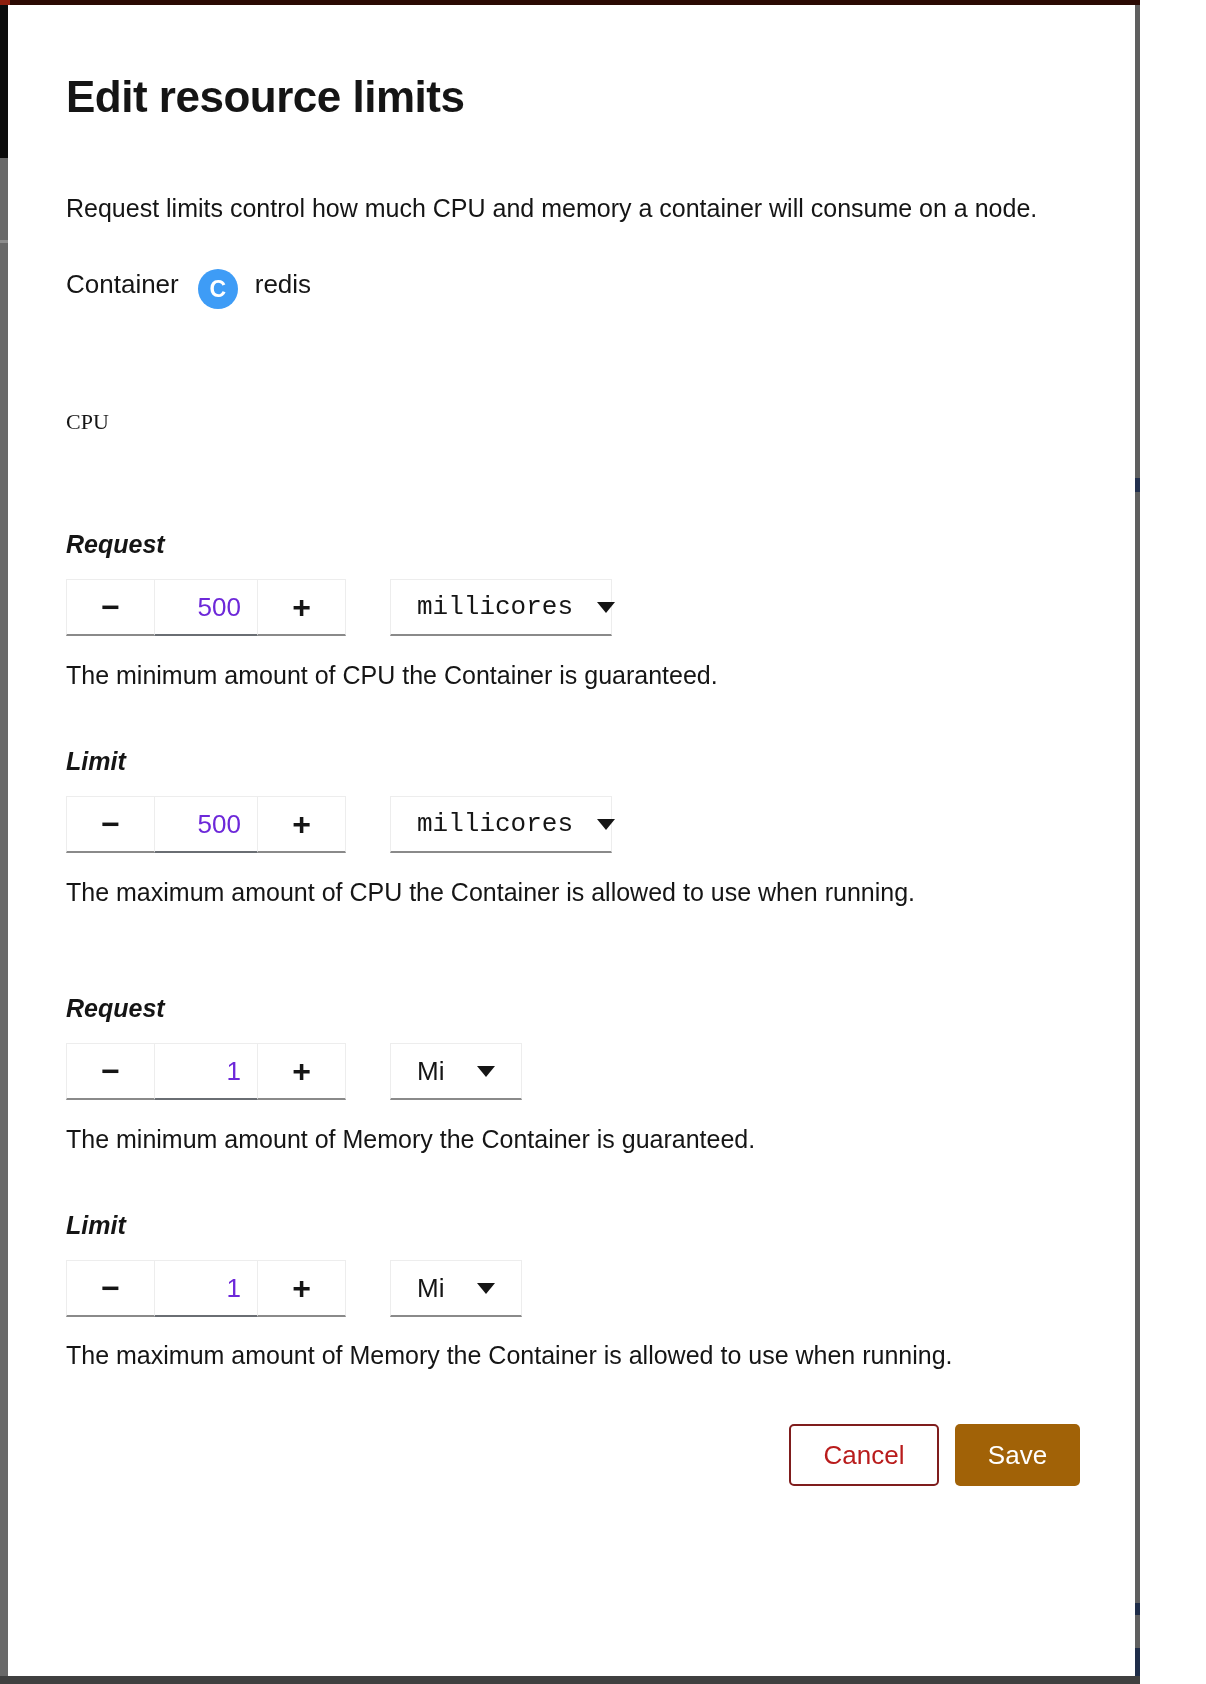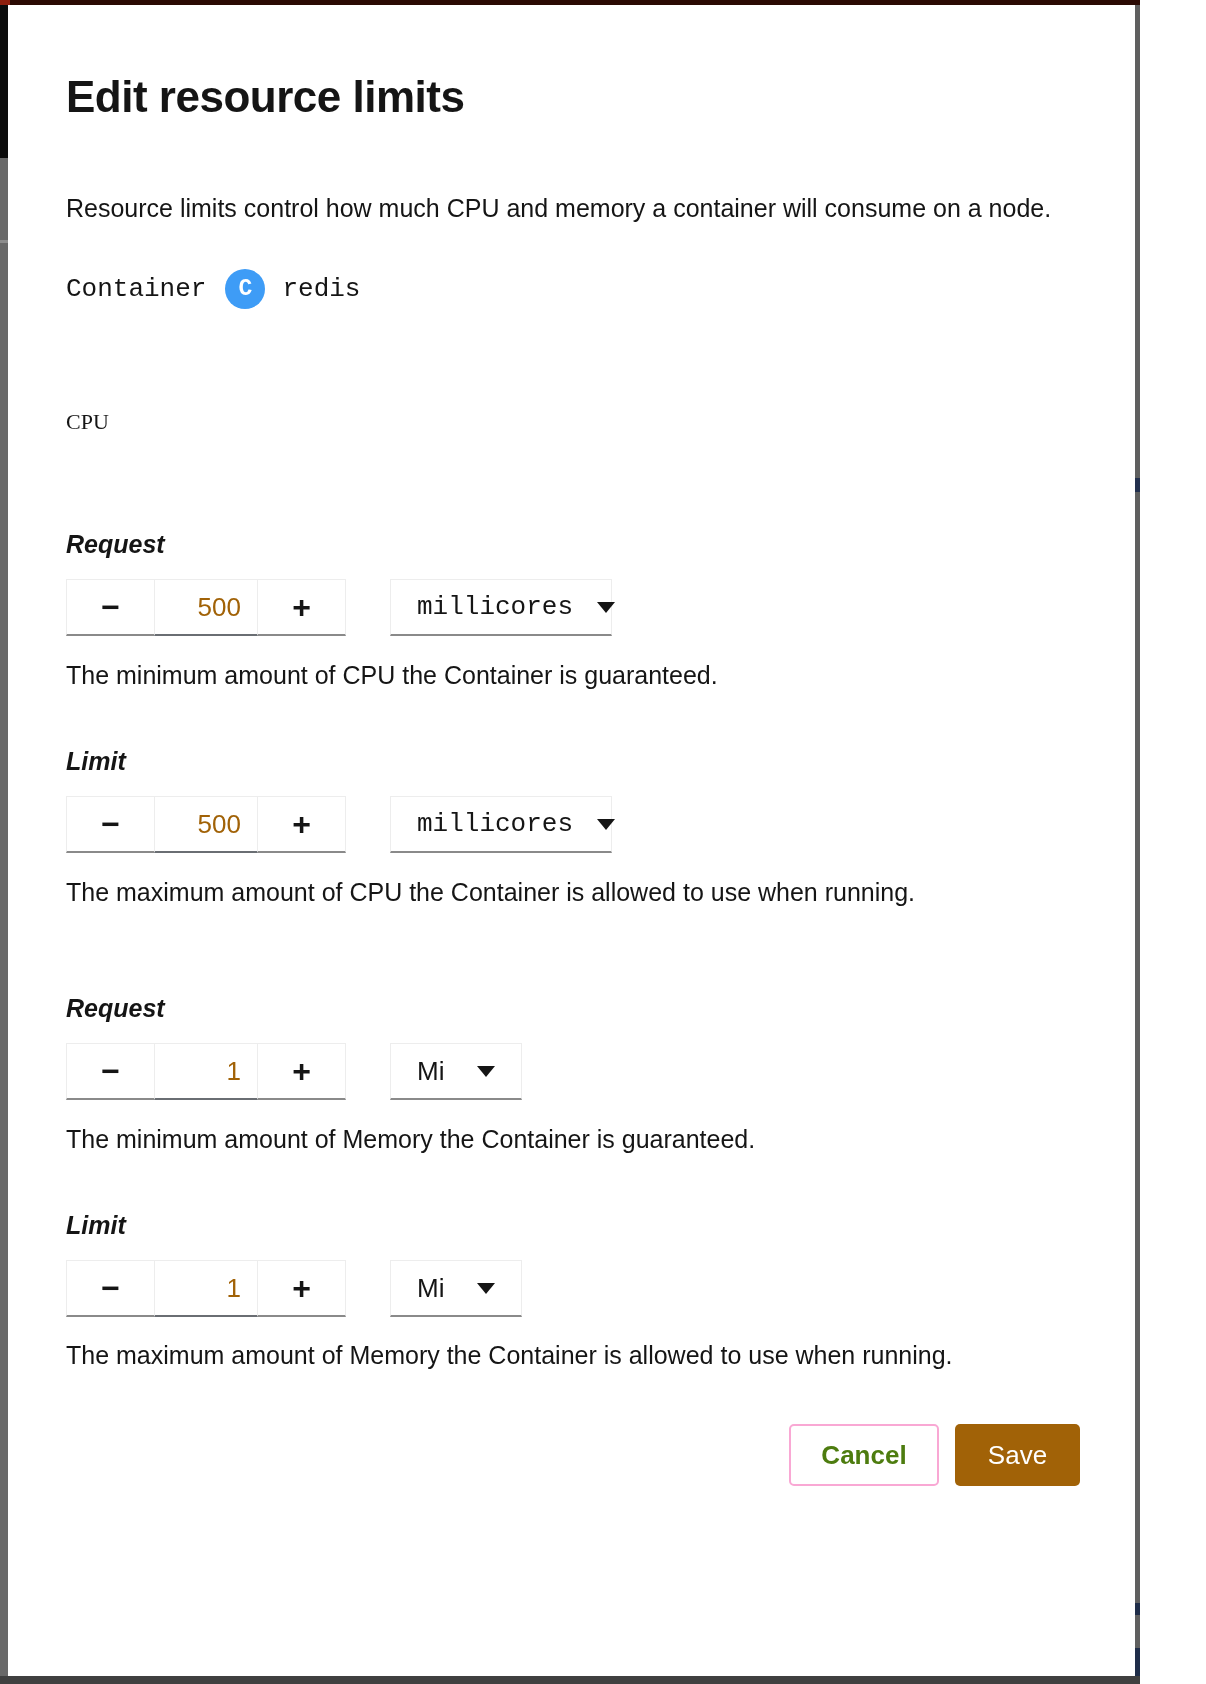--- a/index.html
+++ b/index.html
@@ -22,21 +22,21 @@
   .edge-right-mark2{position:absolute;top:1603px;right:0;width:5px;height:12px;background:#1f2d49;}
   .edge-right-mark3{position:absolute;top:1648px;right:0;width:5px;height:30px;background:#1f2d49;}
   .edge-bottom{position:absolute;bottom:0;left:0;width:1206px;height:8px;background:#404040;}
 
   
   .modal-body{position:absolute;top:5px;left:8px;right:5px;bottom:8px;background:#fff;
     padding:0 55px 0 58px;box-sizing:border-box;}
   .modal-title{margin:68px 0 0 0;font-size:44px;line-height:48px;font-weight:700;
     letter-spacing:-0.5px;}
   .modal-desc{margin:70px 0 0 0;font-size:25px;line-height:34px;}
-  .container-row{margin:44px 0 0 0;height:40px;display:flex;align-items:center;font-size:26px;font-family:Liberation Mono, monospace;}
+  .container-row{margin:44px 0 0 0;height:40px;display:flex;align-items:flex-start;font-size:26px;}
   .container-badge{width:40px;height:40px;border-radius:50%;background:#3e9cf6;color:#fff;
     display:flex;align-items:center;justify-content:center;font-size:23px;font-weight:700;
     margin:0 17px 0 19px;}
   .section-heading{font-size:22px;line-height:42px;font-weight:400;font-family:Liberation Serif, serif;}
   .heading-cpu{margin:92px 0 0 0;}
   .heading-memory{margin:86px 0 0 0;}
 
   .field-label{font-size:25px;line-height:30px;font-weight:700;font-style:italic;}
   .lbl-mt-a{margin-top:86px;}
   .lbl-mt-b{margin-top:54px;}
@@ -44,39 +44,39 @@
   .field-row{margin-top:20px;display:flex;align-items:flex-start;}
   .spinner{display:flex;height:57px;box-sizing:border-box;}
   .spin-btn{box-sizing:border-box;width:88px;height:57px;background:#fff;cursor:pointer;
     border:1px solid #ededed;border-bottom:2px solid #8a8a8a;
     font-size:32px;font-weight:700;color:#151515;line-height:1;
     display:flex;align-items:center;justify-content:center;padding:0;
     font-family:"Liberation Sans", sans-serif;}
   .spin-btn.dec{border-right:none;}
   .spin-btn.inc{border-left:none;}
   .spin-input{box-sizing:border-box;width:104px;height:57px;border:1px solid #ededed;
-    border-bottom:2px solid #6a6e73;font-size:26px;color:#a16207;text-align:right;
+    border-bottom:2px solid #6a6e73;font-size:26px;color:#6d28d9;text-align:right;
     padding:0 16px 0 8px;outline:none;font-family:"Liberation Sans", sans-serif;background:#fff;}
   .unit-dropdown{box-sizing:border-box;margin-left:44px;height:57px;background:#fff;
     border:1px solid #ededed;border-bottom:2px solid #8a8a8a;cursor:pointer;
     display:flex;align-items:center;justify-content:space-between;
     font-size:26px;color:#151515;padding:0 26px 0 26px;
     font-family:"Liberation Sans", sans-serif;}
   .unit-lg{width:222px;font-family:Liberation Mono, monospace;}
   .unit-sm{width:132px;}
   .caret{width:0;height:0;border-left:9px solid transparent;border-right:9px solid transparent;
     border-top:11px solid #151515;margin-left:24px;}
   .field-help{margin-top:22px;font-size:25px;line-height:34px;}
   .help-tight{margin-top:21px;}
 
   .modal-footer{margin-top:52px;display:flex;justify-content:flex-end;align-items:center;}
   .btn{height:62px;border-radius:5px;font-size:26px;cursor:pointer;
     font-family:"Liberation Sans", sans-serif;display:flex;align-items:center;justify-content:center;}
-  .btn-cancel{box-sizing:border-box;width:150px;background:#fff;color:#4d7c0f;
-    border:2px solid #f9a8d4;font-weight:bold;}
+  .btn-cancel{box-sizing:border-box;width:150px;background:#fff;color:#b91c1c;
+    border:2px solid #7f1d1d;}
   .btn-save{width:125px;background:#a16207;color:#fff;border:none;margin-left:16px;}
 </style>
 </head>
 <body>
 
 <div class="page">
 
   <div class="edge-top"></div>
   <div class="edge-top-accent"></div>
   <div class="edge-left"></div>
@@ -85,21 +85,21 @@
   <div class="edge-right"></div>
   <div class="edge-right-mark1"></div>
   <div class="edge-right-mark2"></div>
   <div class="edge-right-mark3"></div>
   <div class="edge-bottom"></div>
 
   <div class="modal-body">
 
     <h1 class="modal-title">Edit resource limits</h1>
 
-    <p class="modal-desc">Resource limits control how much CPU and memory a container will consume on a node.</p>
+    <p class="modal-desc">Request limits control how much CPU and memory a container will consume on a node.</p>
 
     <div class="container-row">
       <span>Container</span>
       <span class="container-badge">C</span>
       <span>redis</span>
     </div>
 
     <h2 class="section-heading heading-cpu">CPU</h2>
 
     <div>

